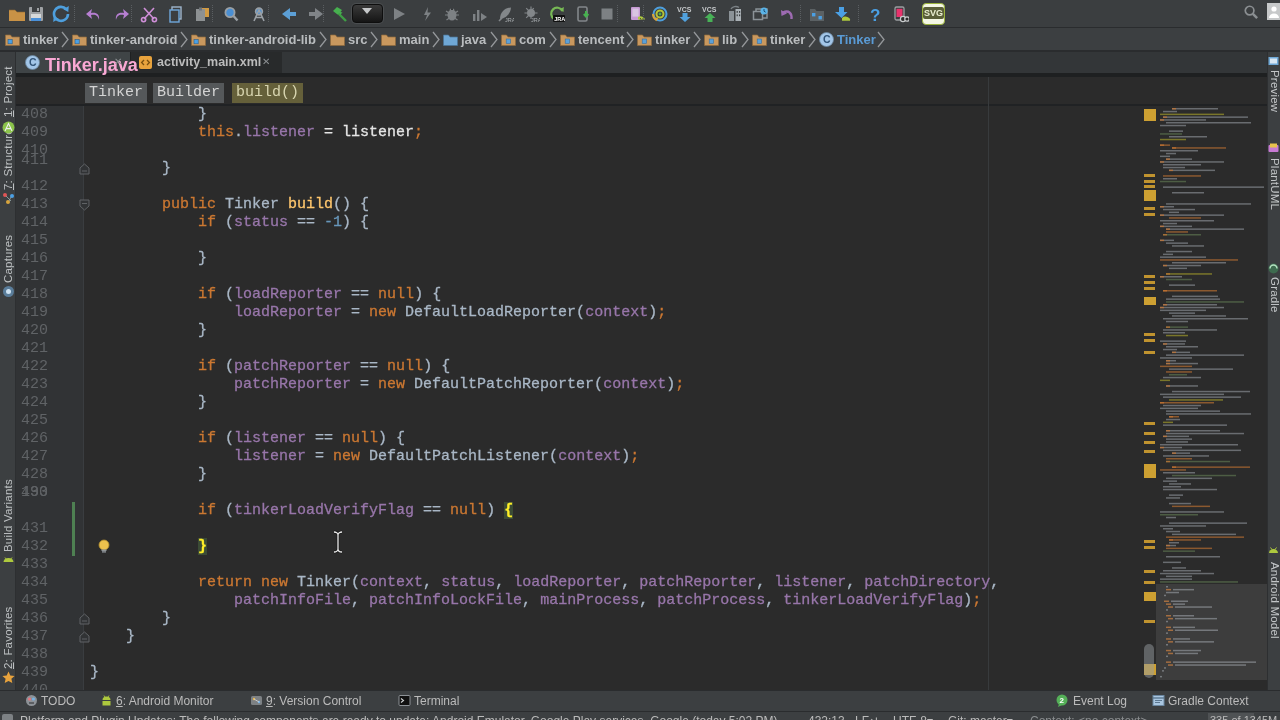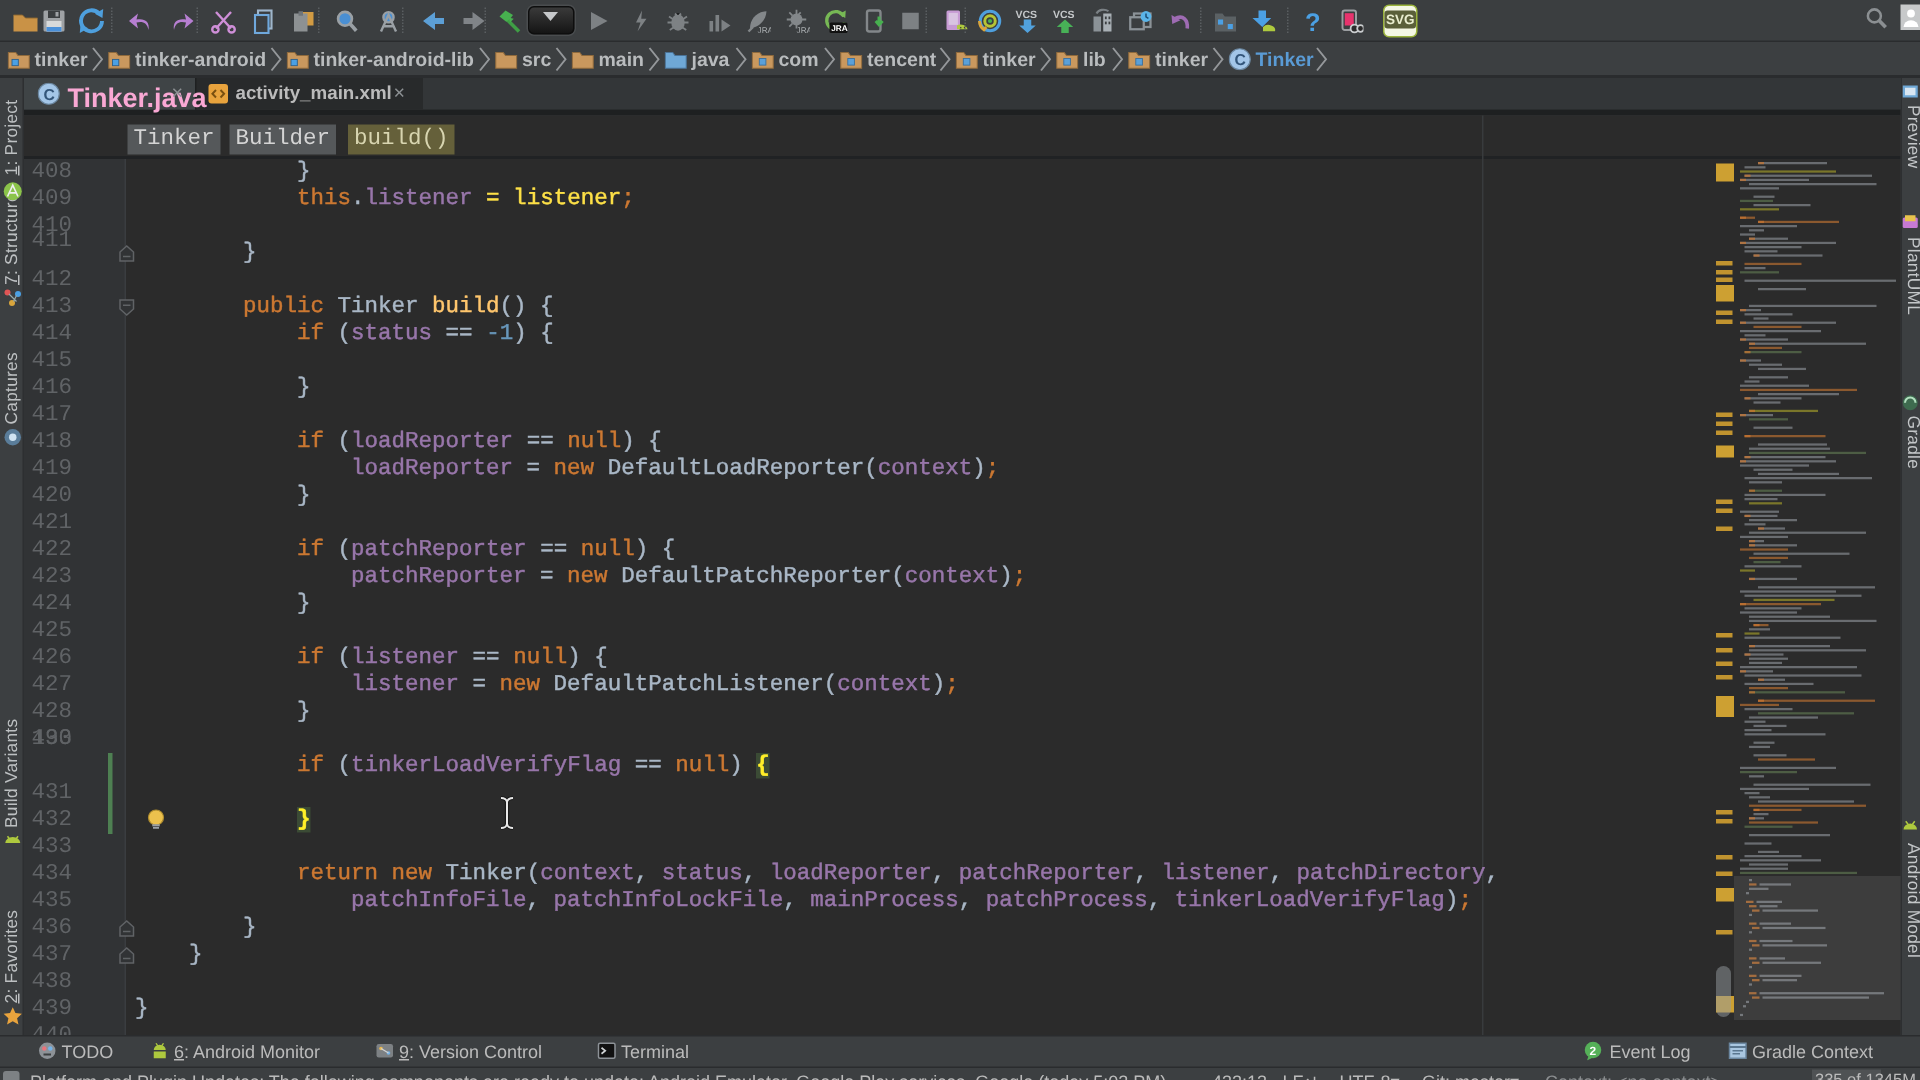--- a/index.html
+++ b/index.html
@@ -361,21 +361,21 @@
     <div class="abs bc" style="left:85px;top:83px;background:#55585a;">Tinker</div>
     <div class="abs bc" style="left:153px;top:83px;background:#55585a;">Builder</div>
     <div class="abs bc" style="left:232px;top:83px;background:#65603a;color:#d8d5b0;">build()</div>
     <div class="abs" style="left:16px;top:106px;width:1251px;height:584px;background:#2b2b2b;overflow:hidden;" id="ed"></div>
     <div class="abs" style="left:16px;top:106px;width:68px;height:584px;background:#313335;border-right:1px solid #3a3d40;"></div>
     <div class="abs" style="left:988px;top:77px;width:1px;height:613px;background:#383b3d;"></div>
     <div class="abs" style="left:0;top:0;width:1280px;height:690px;overflow:hidden;">
       <div class="lnum" style="top:106px;">408</div>
       <div class="codeline" style="top:106px;"><span style="color:#a9b7c6;">&nbsp;&nbsp;&nbsp;&nbsp;&nbsp;&nbsp;&nbsp;&nbsp;&nbsp;&nbsp;&nbsp;&nbsp;}</span></div>
       <div class="lnum" style="top:124px;">409</div>
-      <div class="codeline" style="top:124px;"><span style="color:#a9b7c6;">&nbsp;&nbsp;&nbsp;&nbsp;&nbsp;&nbsp;&nbsp;&nbsp;&nbsp;&nbsp;&nbsp;&nbsp;</span><span style="color:#cc7832;">this</span><span style="color:#a9b7c6;">.</span><span style="color:#9876aa;">listener</span><span style="color:#fde047;">&nbsp;=&nbsp;listener</span><span style="color:#cc7832;">;</span></div>
+      <div class="codeline" style="top:124px;"><span style="color:#a9b7c6;">&nbsp;&nbsp;&nbsp;&nbsp;&nbsp;&nbsp;&nbsp;&nbsp;&nbsp;&nbsp;&nbsp;&nbsp;</span><span style="color:#cc7832;">this</span><span style="color:#a9b7c6;">.</span><span style="color:#9876aa;">listener</span><span style="color:#e5e5e5;">&nbsp;=&nbsp;listener</span><span style="color:#cc7832;">;</span></div>
       <div class="lnum" style="top:142px;">410</div>
       <div class="lnum" style="top:152px;">411</div>
       <div class="codeline" style="top:160px;"><span style="color:#a9b7c6;">&nbsp;&nbsp;&nbsp;&nbsp;&nbsp;&nbsp;&nbsp;&nbsp;}</span></div>
       <div class="lnum" style="top:178px;">412</div>
       <div class="lnum" style="top:196px;">413</div>
       <div class="codeline" style="top:196px;"><span style="color:#a9b7c6;">&nbsp;&nbsp;&nbsp;&nbsp;&nbsp;&nbsp;&nbsp;&nbsp;</span><span style="color:#cc7832;">public</span><span style="color:#a9b7c6;">&nbsp;Tinker&nbsp;</span><span style="color:#ffc66d;">build</span><span style="color:#a9b7c6;">()&nbsp;{</span></div>
       <div class="lnum" style="top:214px;">414</div>
       <div class="codeline" style="top:214px;"><span style="color:#a9b7c6;">&nbsp;&nbsp;&nbsp;&nbsp;&nbsp;&nbsp;&nbsp;&nbsp;&nbsp;&nbsp;&nbsp;&nbsp;</span><span style="color:#cc7832;">if</span><span style="color:#a9b7c6;">&nbsp;(</span><span style="color:#9876aa;">status</span><span style="color:#a9b7c6;">&nbsp;==&nbsp;</span><span style="color:#6897bb;">-1</span><span style="color:#a9b7c6;">)&nbsp;{</span></div>
       <div class="lnum" style="top:232px;">415</div>
       <div class="lnum" style="top:250px;">416</div>

